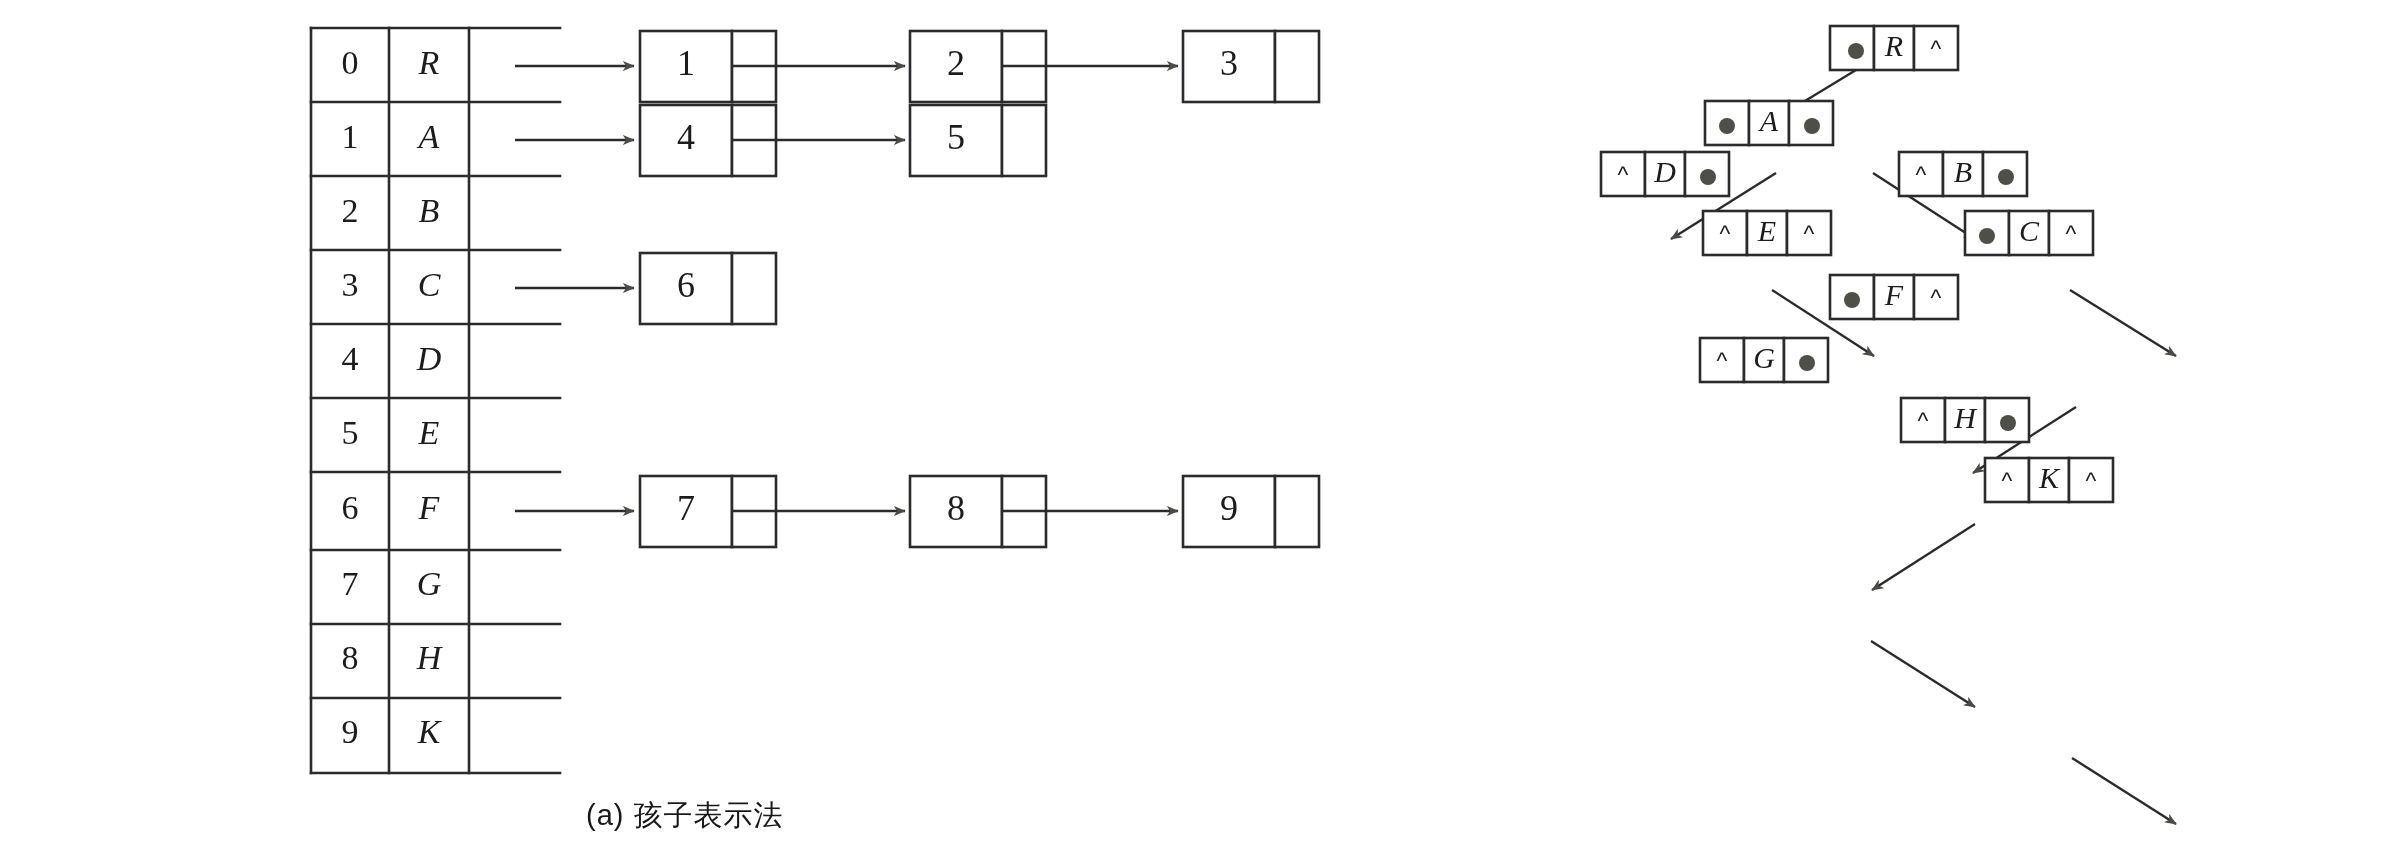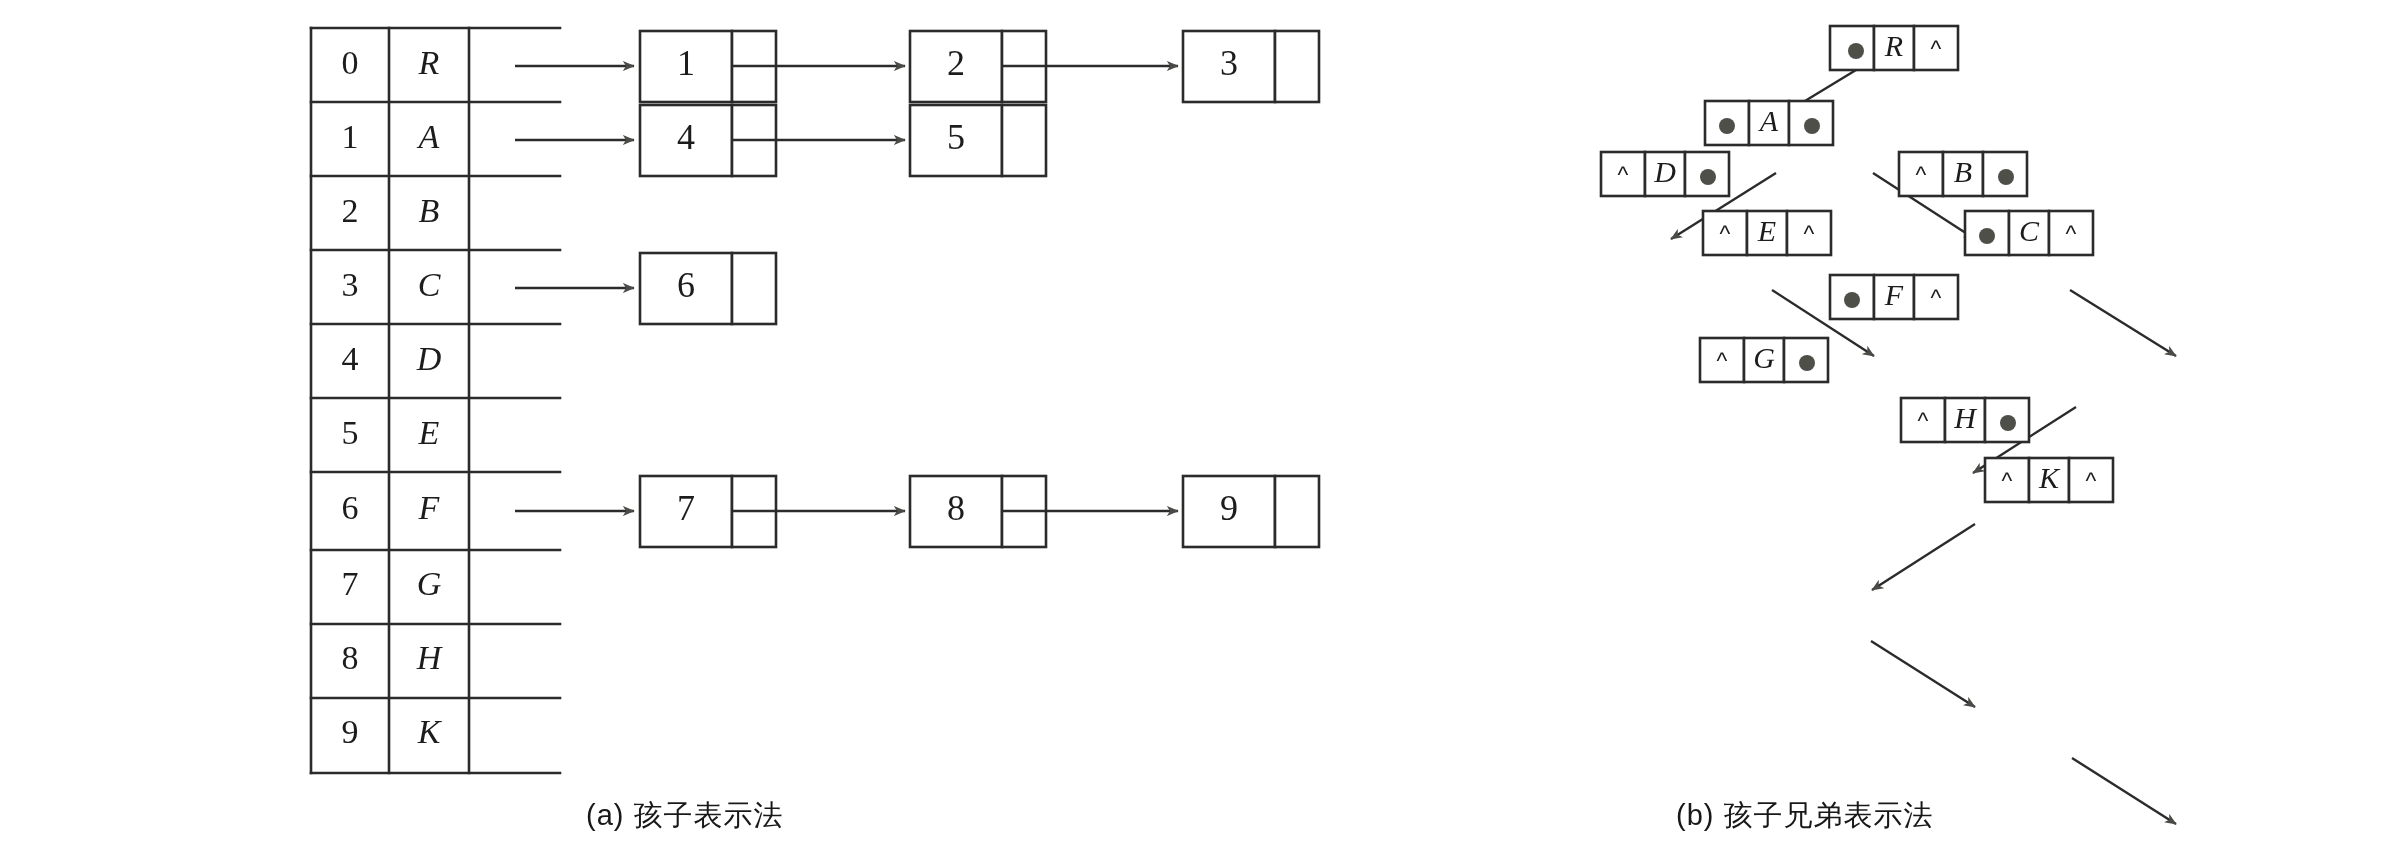--- a/index.html
+++ b/index.html
@@ -308,15 +308,14 @@
       <rect x="1985" y="458" width="44" height="44" class="boxfill"></rect>
       <rect x="2029" y="458" width="40" height="44" class="boxfill"></rect>
       <rect x="2069" y="458" width="44" height="44" class="boxfill"></rect>
       <text class="nil" x="2007" y="483">^</text>
       <text class="nltr" x="2049" y="481">K</text>
       <text class="nil" x="2091" y="483">^</text>
     </g>
   </svg>
 
   <div class="caption" id="caption-a">(a) 孩子表示法</div>
-  <div class="caption" id="caption-b">(b) 孩子兄弟表示法</div>
 
 </div>
 
 </body></html>

